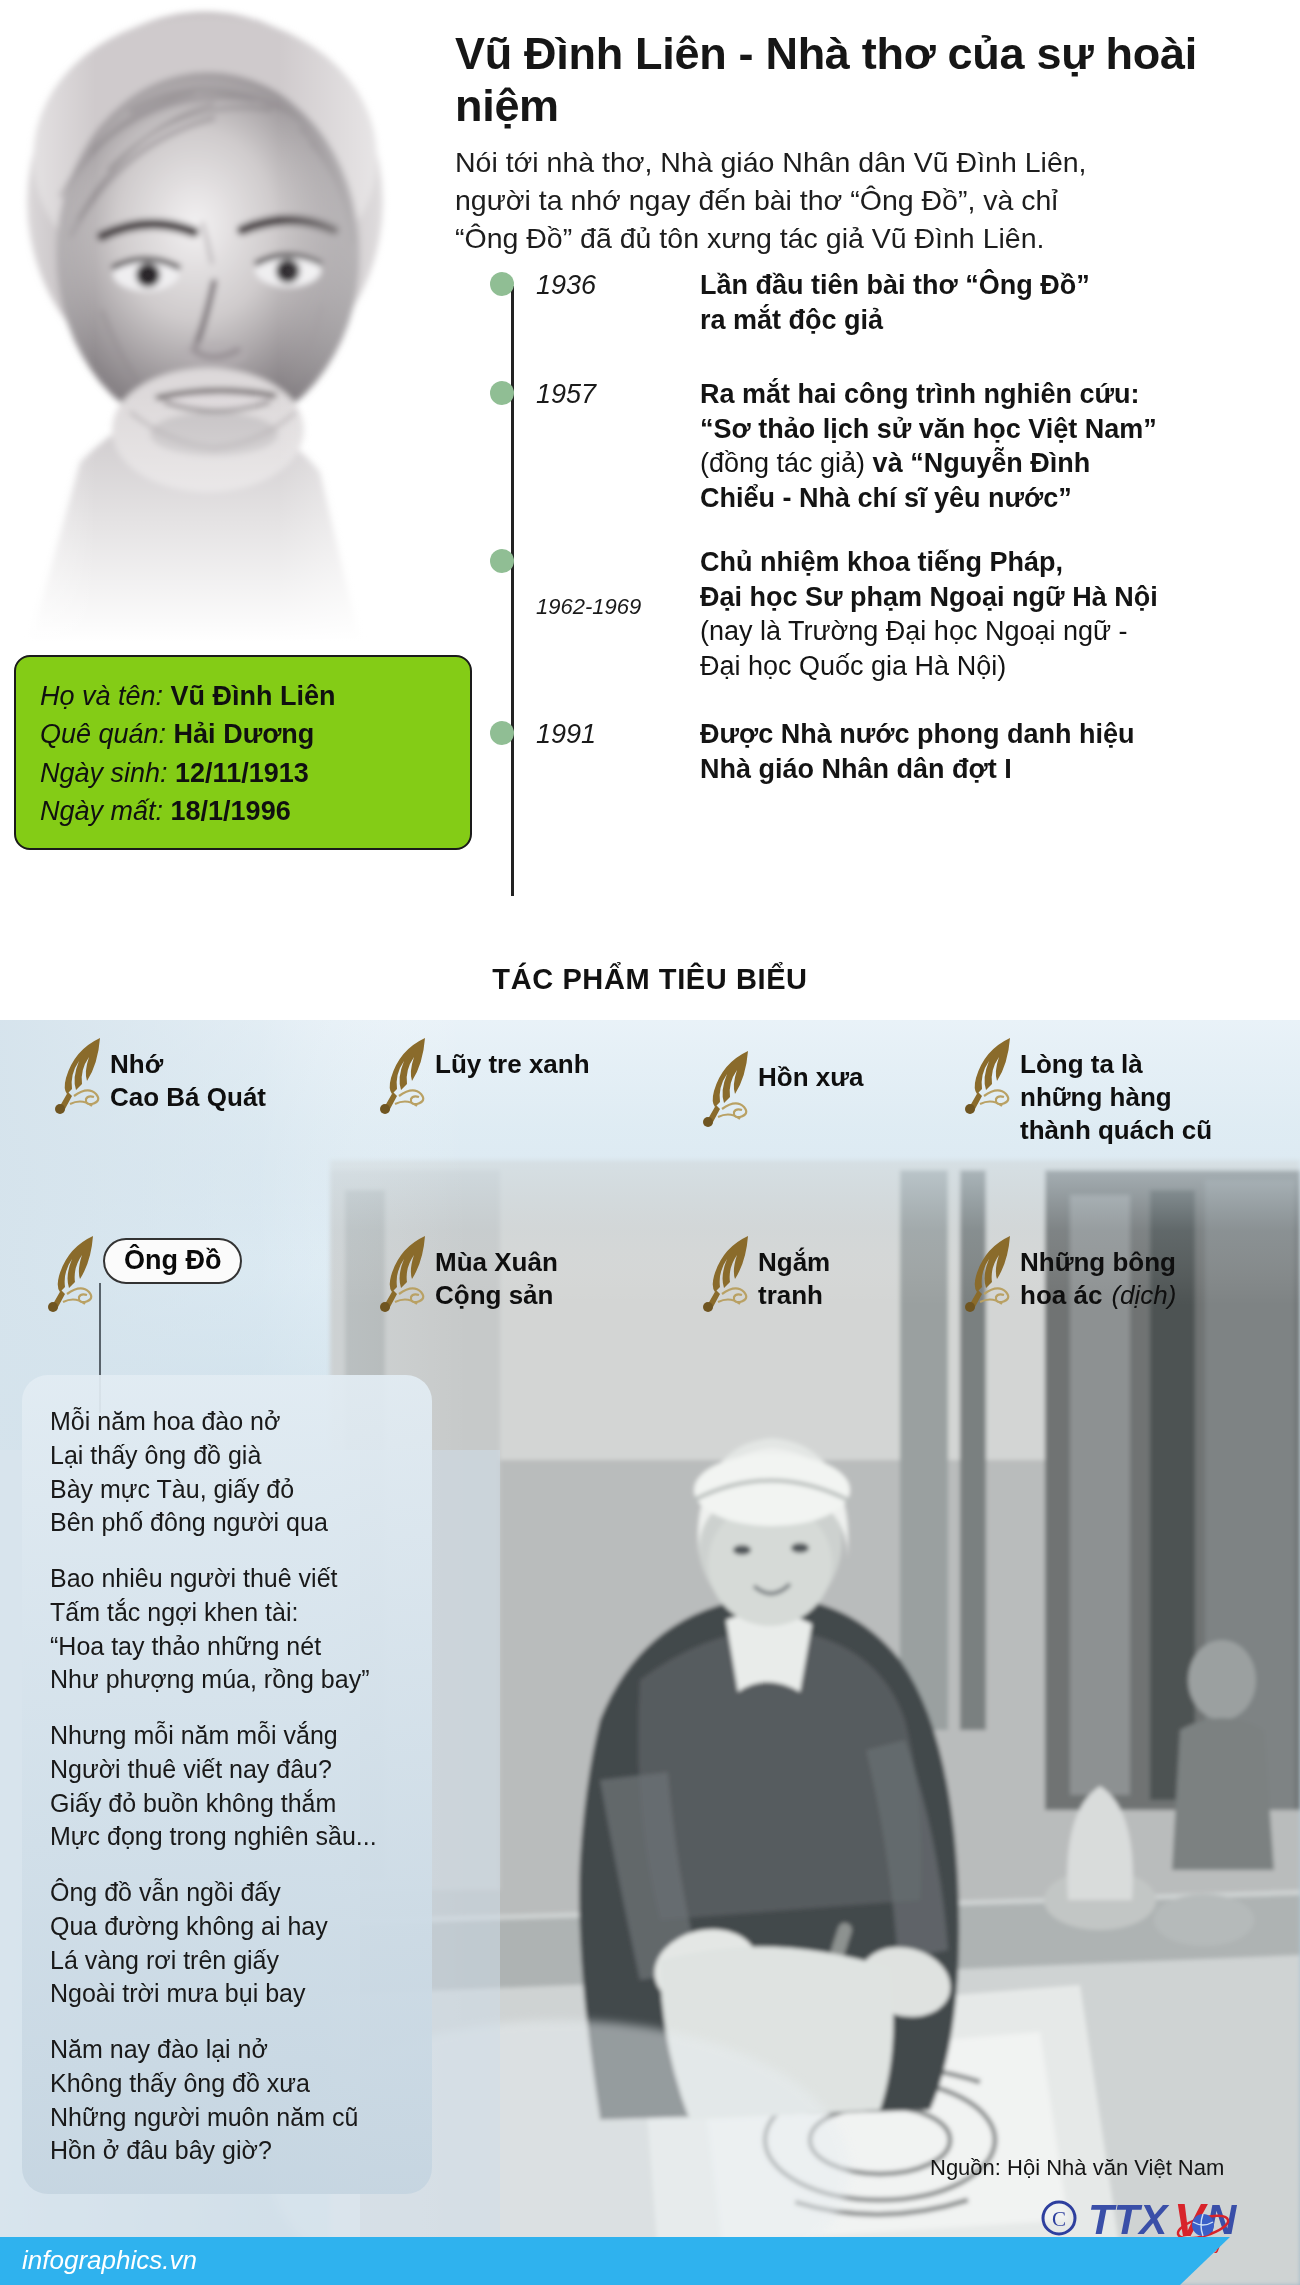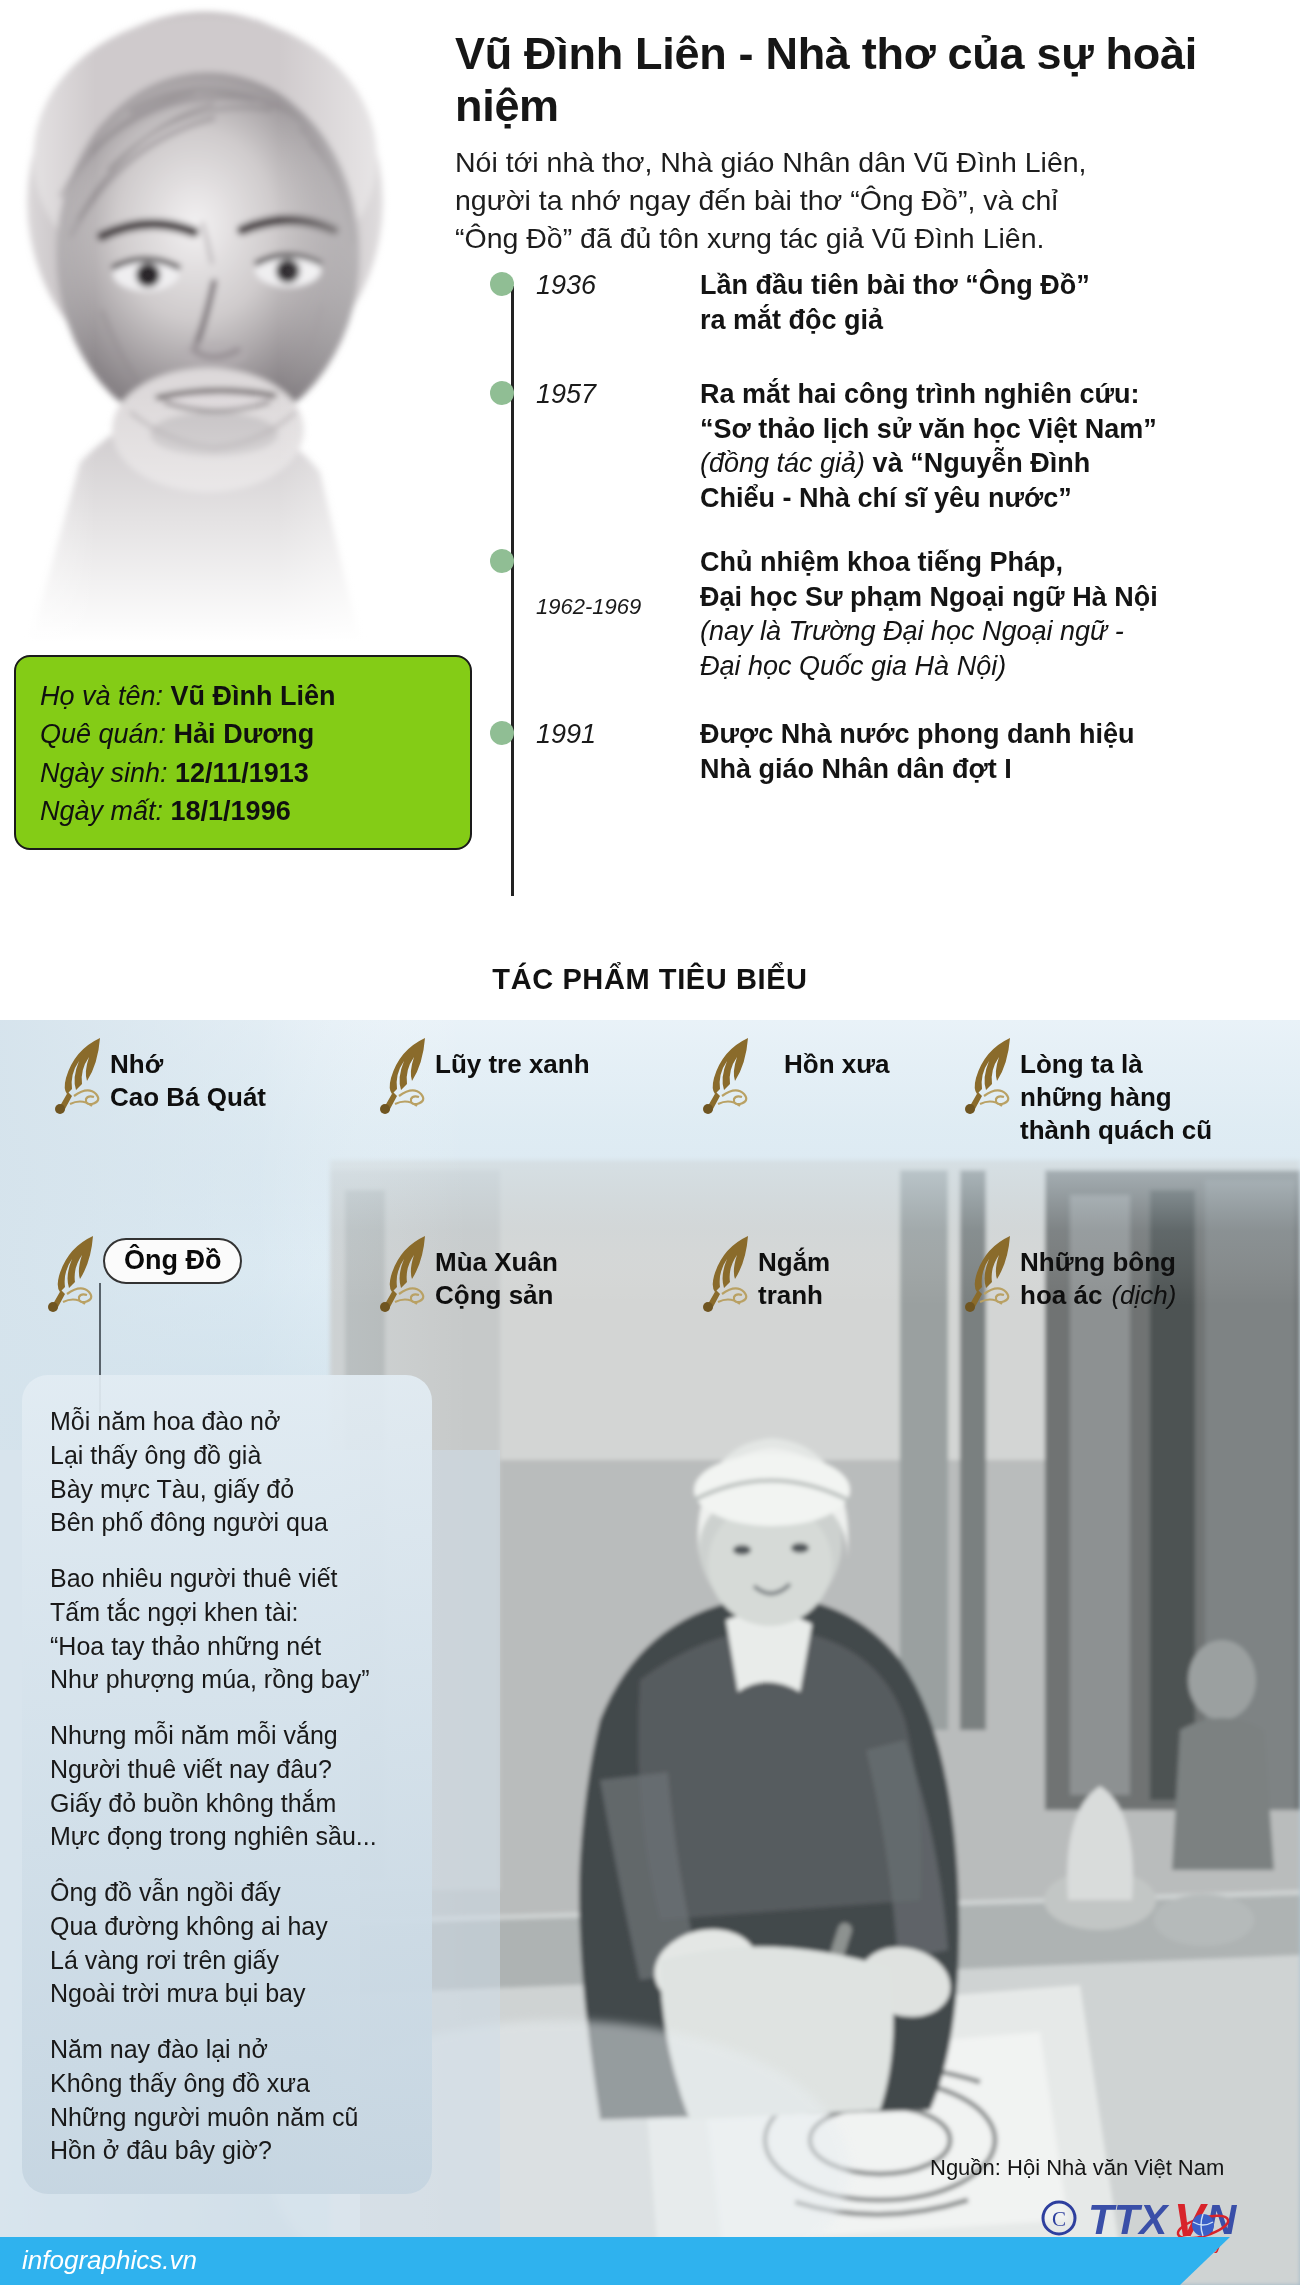--- a/index.html
+++ b/index.html
@@ -93,21 +93,21 @@
     white-space: nowrap;
   }
   .tl-year.wide { flex: 0 0 164px; font-size: 22px; margin-top: 48px; }
   .tl-desc {
     flex: 1;
     font-size: 27px;
     font-weight: bold;
     color: #141414;
     line-height: 1.28;
   }
-  .tl-desc .it { font-style: italic; font-weight: normal; }
+  .tl-desc .it { font-weight: normal; }
 
   
   .info-card {
     position: absolute;
     left: 14px; top: 655px;
     width: 458px;
     padding: 20px 22px 18px 24px;
     border: 2.5px solid #1a1a1a;
     border-radius: 16px;
     background: #84cc16;
@@ -537,21 +537,21 @@
               <circle cx="8" cy="75" r="5" fill="#6f5521"></circle>
               <path d="M22 62 Q36 52 44 60 Q50 67 40 70 Q33 71 34 65 Q36 61 42 63" stroke="#b9a164" stroke-width="2.2" fill="none"></path>
               <path d="M18 70 Q30 64 40 72" stroke="#b9a164" stroke-width="2" fill="none"></path>
             </svg>
           </span>
           <span class="work-label">
             <span>Lũy tre xanh</span>
           </span>
         </div>
 
-        <div class="work-item" style="left:700px; top:10px;gap:26px;">
+        <div class="work-item" style="left:700px; top:23px;">
           <span class="quill">
             <svg width="58" height="80" viewBox="0 0 58 80">
               <path d="M48 4 Q22 16 14 44 Q11 55 15 60 L20 55 Q18 40 27 27 Q20 44 24 56 L30 50 Q28 36 37 23 Q32 38 35 47 Q46 30 48 4 Z" fill="#8a6b2b"></path>
               <path d="M16 58 L8 72 Q4 76 7 79 Q11 80 13 75 L20 62 Z" fill="#8a6b2b"></path>
               <circle cx="8" cy="75" r="5" fill="#6f5521"></circle>
               <path d="M22 62 Q36 52 44 60 Q50 67 40 70 Q33 71 34 65 Q36 61 42 63" stroke="#b9a164" stroke-width="2.2" fill="none"></path>
               <path d="M18 70 Q30 64 40 72" stroke="#b9a164" stroke-width="2" fill="none"></path>
             </svg>
           </span>
           <span class="work-label">

